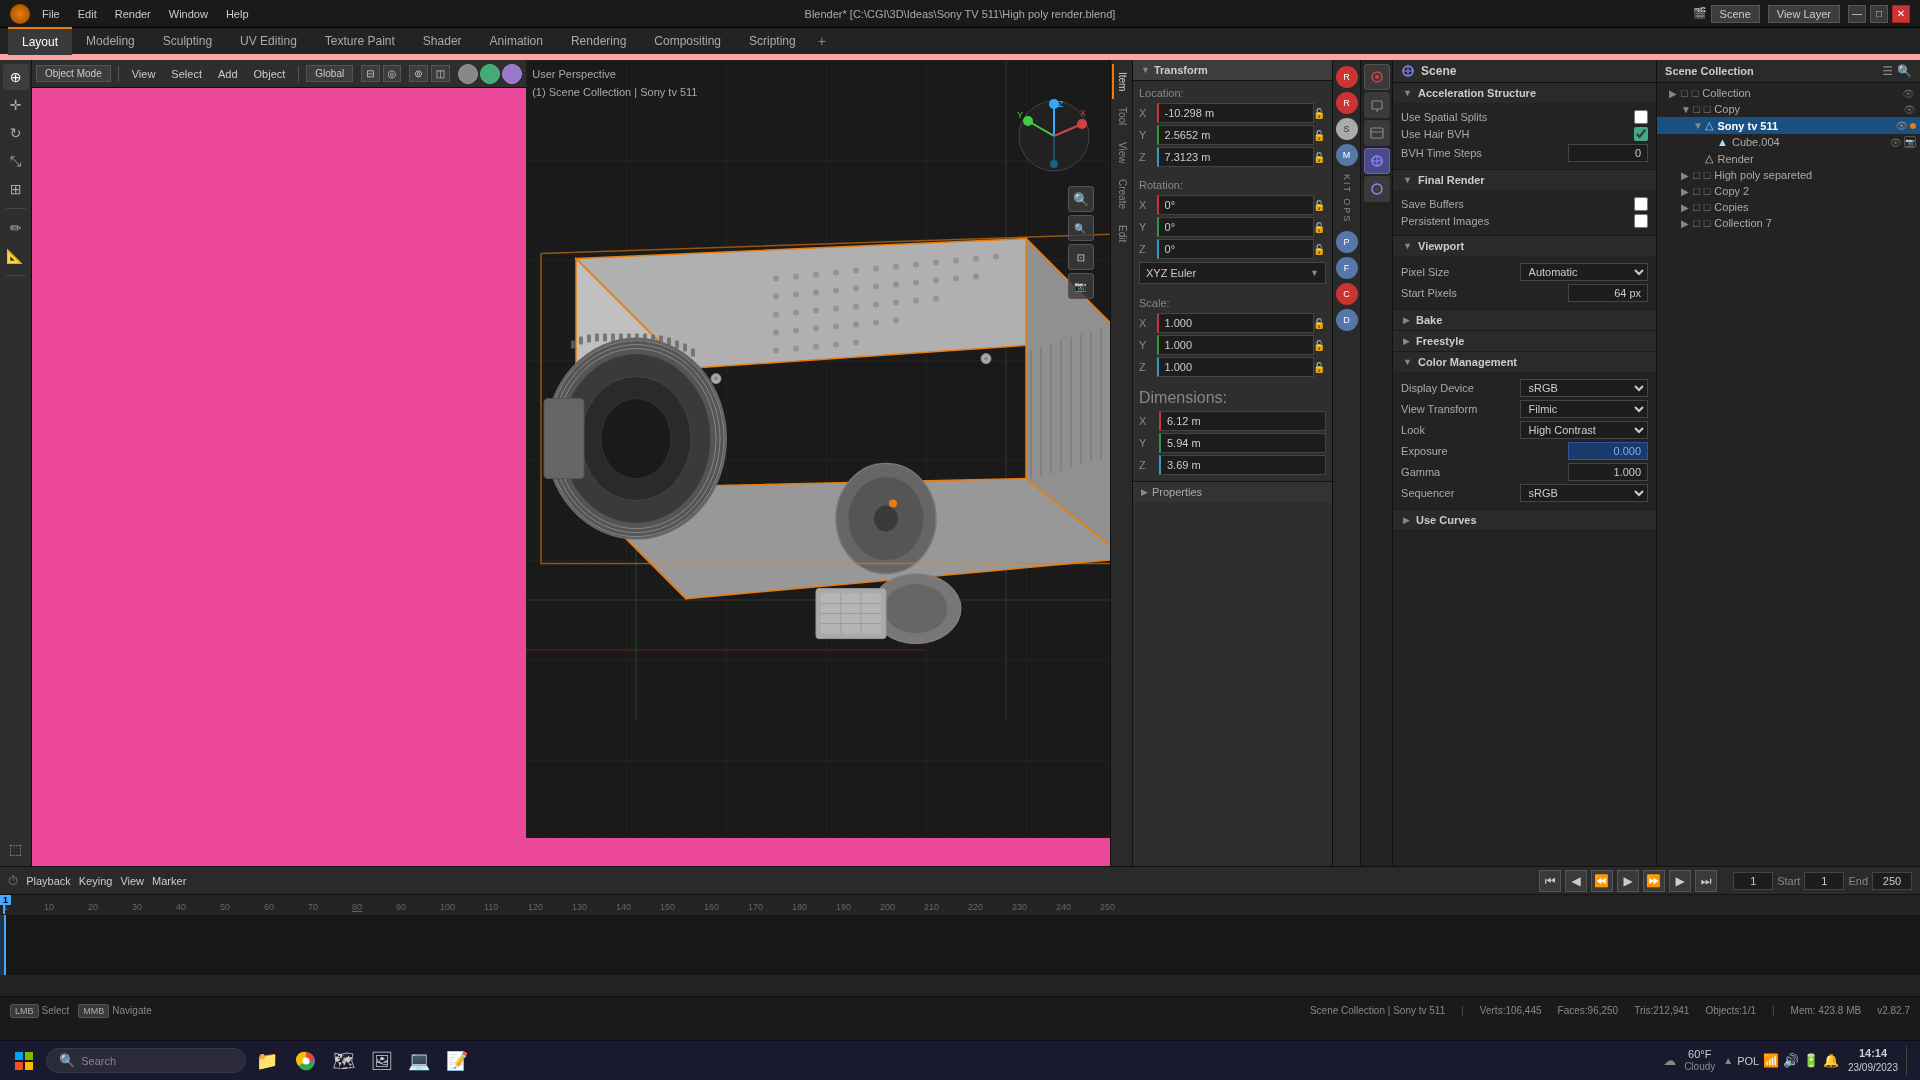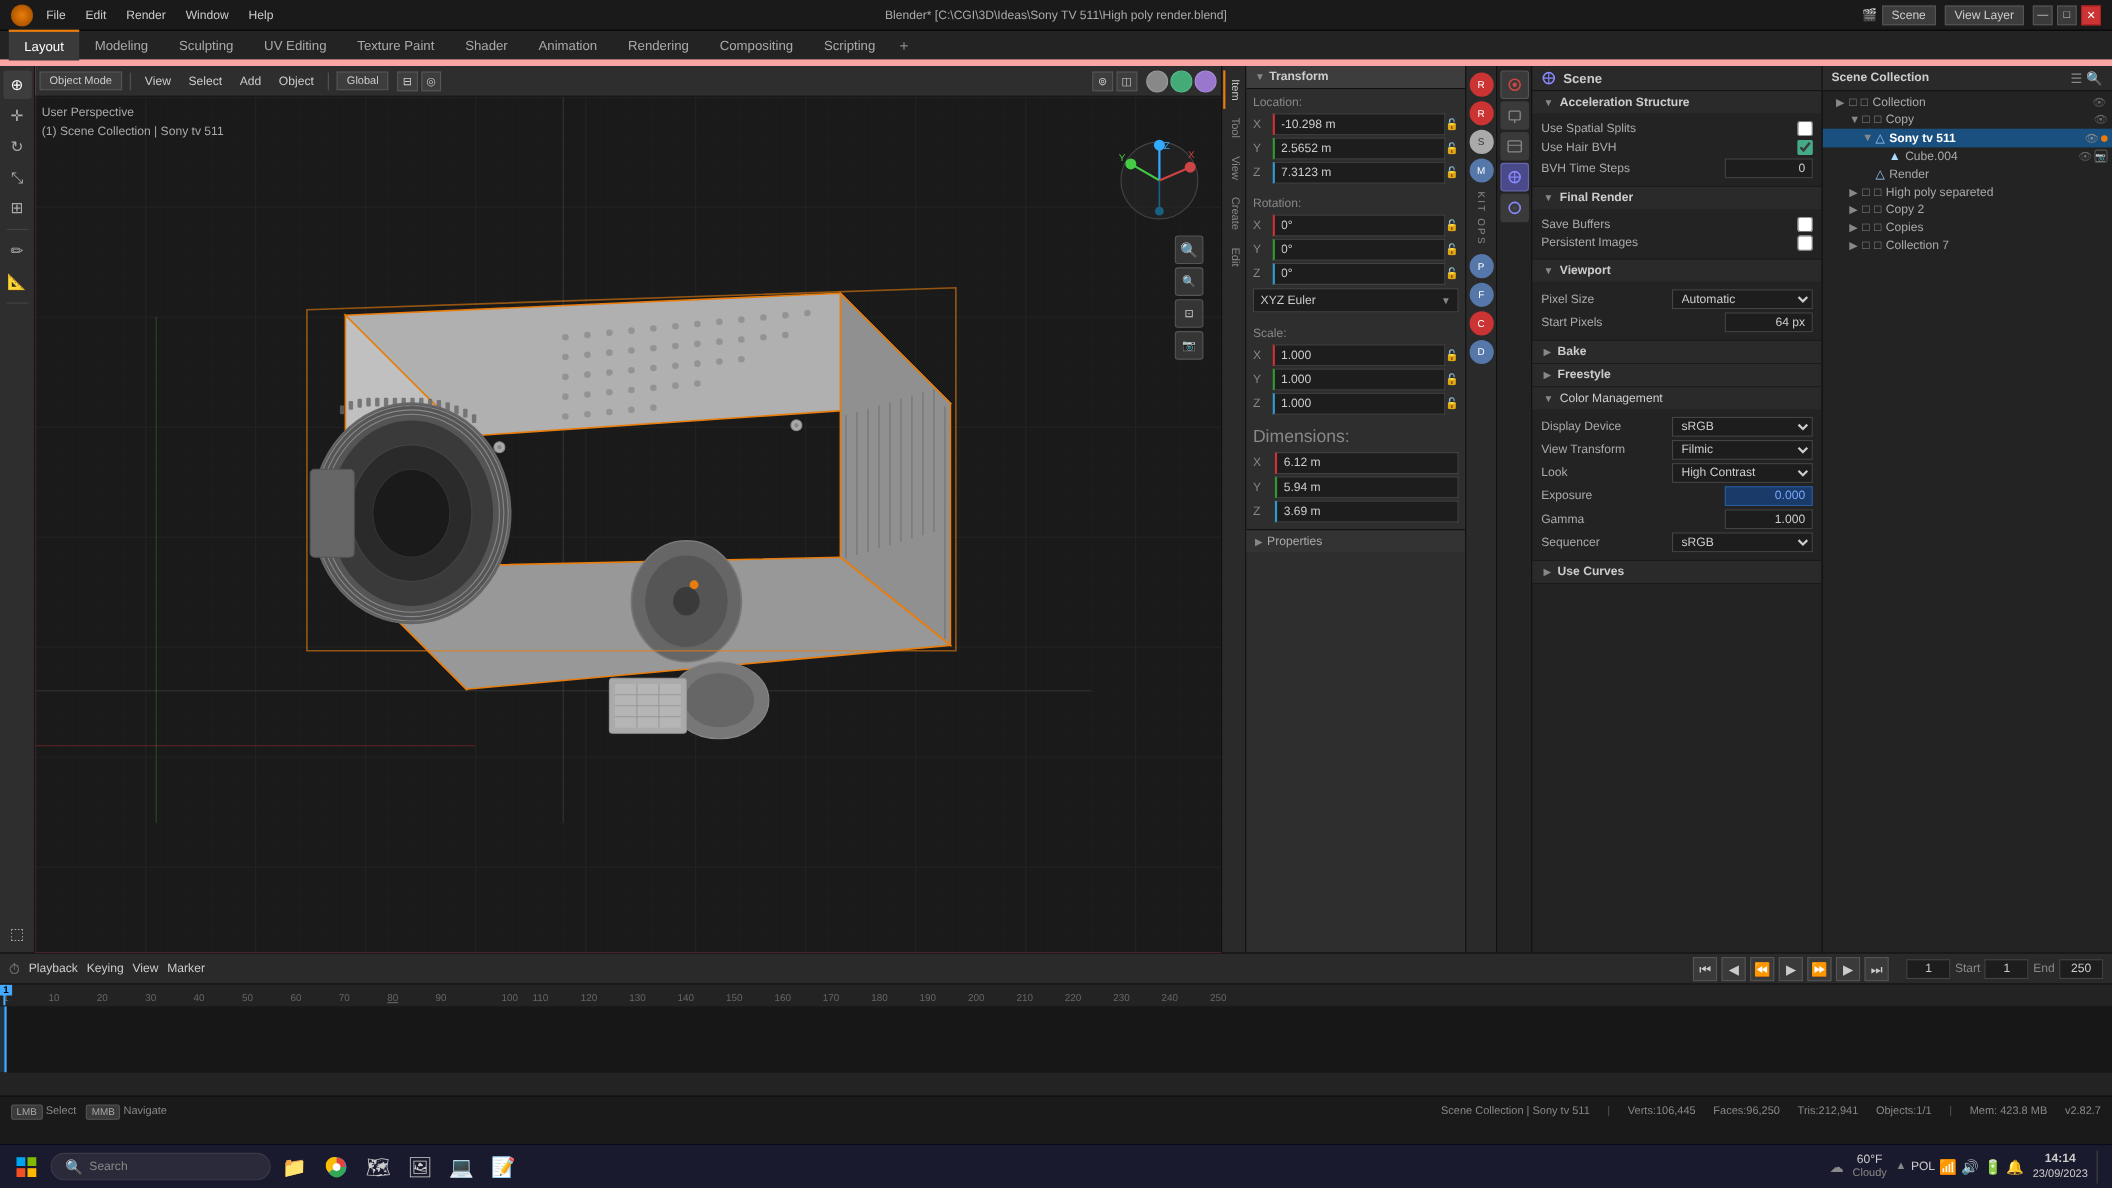--- a/index.html
+++ b/index.html
@@ -126,21 +126,21 @@
       <div class="lt-icon">↻</div>
       <div class="lt-icon">⤡</div>
       <div class="lt-icon">⊞</div>
       <div class="lt-sep"></div>
       <div class="lt-icon">✏</div>
       <div class="lt-icon">📐</div>
       <div class="lt-sep"></div>
       <div class="lt-icon" style="margin-top:auto;">⬚</div>
     </div>
 
-    <div id="viewport" style="flex:1; position:relative; background:#ec4899; display:flex; flex-direction:column;">
+    <div id="viewport" style="flex:1; position:relative; background:#ec4899; display:flex; ">
 
       <div id="viewport-header" style="background:#2e2e2e; height:28px; display:flex; align-items:center; padding:0 4px; gap:4px; border-bottom:1px solid #111;">
         <button class="vh-btn">Object Mode</button>
         <div class="vh-sep"></div>
         <span class="menu-item" style="font-size:11px;">View</span>
         <span class="menu-item" style="font-size:11px;">Select</span>
         <span class="menu-item" style="font-size:11px;">Add</span>
         <span class="menu-item" style="font-size:11px;">Object</span>
         <div class="vh-sep"></div>
         <button class="vh-btn">Global</button>
@@ -610,21 +610,21 @@
         <div class="props-section">
           <div class="props-section-header" style="background:#2a2a2a; padding:4px 10px; display:flex; align-items:center; gap:6px; cursor:pointer;">
             <span style="color:#888; font-size:9px;">▶</span>
             <span style="color:#ccc; font-size:11px; font-weight:bold;">Freestyle</span>
           </div>
         </div>
 
         <div class="props-section">
           <div class="props-section-header" style="background:#2a2a2a; padding:4px 10px; display:flex; align-items:center; gap:6px; cursor:pointer;">
             <span style="color:#888; font-size:9px;">▼</span>
-            <span style="color:#ccc; font-size:11px; font-weight:normal;">Color Management</span>
+            <span style="color:#ccc; font-size:11px; font-weight:bold;">Color Management</span>
           </div>
           <div style="padding:4px 8px;">
             <div class="prop-row">
               <span class="prop-label">Display Device</span>
               <select style="background:#1d1d1d; border:1px solid #444; color:#ccc; padding:1px 4px; font-size:11px; flex:1;">
                 <option>sRGB</option>
               </select>
             </div>
             <div class="prop-row">
               <span class="prop-label">View Transform</span>
@@ -791,21 +791,21 @@
           <span style="position:absolute; left:3px; bottom:2px; color:#666; font-size:9px;">1</span>
           <span style="position:absolute; left:44px; bottom:2px; color:#666; font-size:9px;">10</span>
           <span style="position:absolute; left:88px; bottom:2px; color:#666; font-size:9px;">20</span>
           <span style="position:absolute; left:132px; bottom:2px; color:#666; font-size:9px;">30</span>
           <span style="position:absolute; left:176px; bottom:2px; color:#666; font-size:9px;">40</span>
           <span style="position:absolute; left:220px; bottom:2px; color:#666; font-size:9px;">50</span>
           <span style="position:absolute; left:264px; bottom:2px; color:#666; font-size:9px;">60</span>
           <span style="position:absolute; left:308px; bottom:2px; color:#666; font-size:9px;">70</span>
           <span style="position:absolute; left:352px; bottom:2px; color:#666; font-size:9px;text-decoration:underline;">80</span>
           <span style="position:absolute; left:396px; bottom:2px; color:#666; font-size:9px;">90</span>
-          <span style="position:absolute; left:456px; bottom:2px; color:#666; font-size:9px;">100</span>
+          <span style="position:absolute; left:440px; bottom:2px; color:#666; font-size:9px;">100</span>
           <span style="position:absolute; left:484px; bottom:2px; color:#666; font-size:9px;">110</span>
           <span style="position:absolute; left:528px; bottom:2px; color:#666; font-size:9px;">120</span>
           <span style="position:absolute; left:572px; bottom:2px; color:#666; font-size:9px;">130</span>
           <span style="position:absolute; left:616px; bottom:2px; color:#666; font-size:9px;">140</span>
           <span style="position:absolute; left:660px; bottom:2px; color:#666; font-size:9px;">150</span>
           <span style="position:absolute; left:704px; bottom:2px; color:#666; font-size:9px;">160</span>
           <span style="position:absolute; left:748px; bottom:2px; color:#666; font-size:9px;">170</span>
           <span style="position:absolute; left:792px; bottom:2px; color:#666; font-size:9px;">180</span>
           <span style="position:absolute; left:836px; bottom:2px; color:#666; font-size:9px;">190</span>
           <span style="position:absolute; left:880px; bottom:2px; color:#666; font-size:9px;">200</span>

